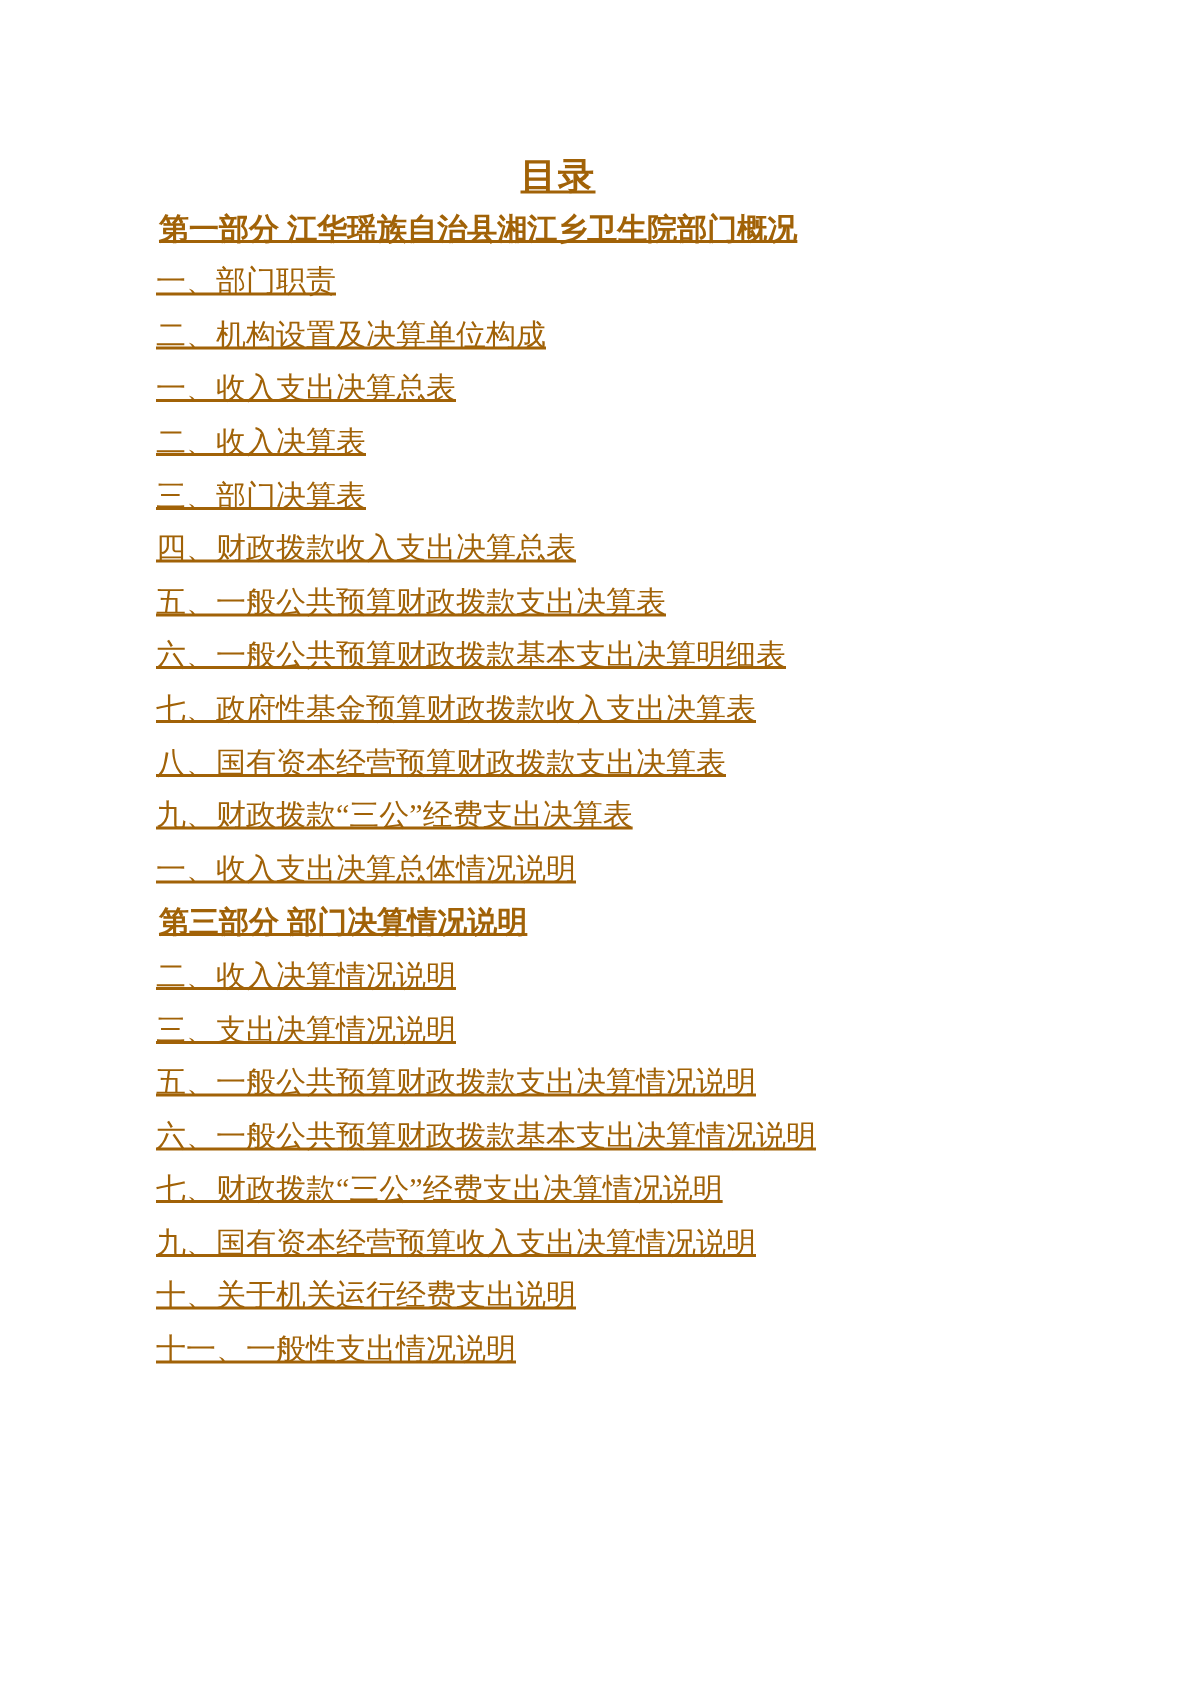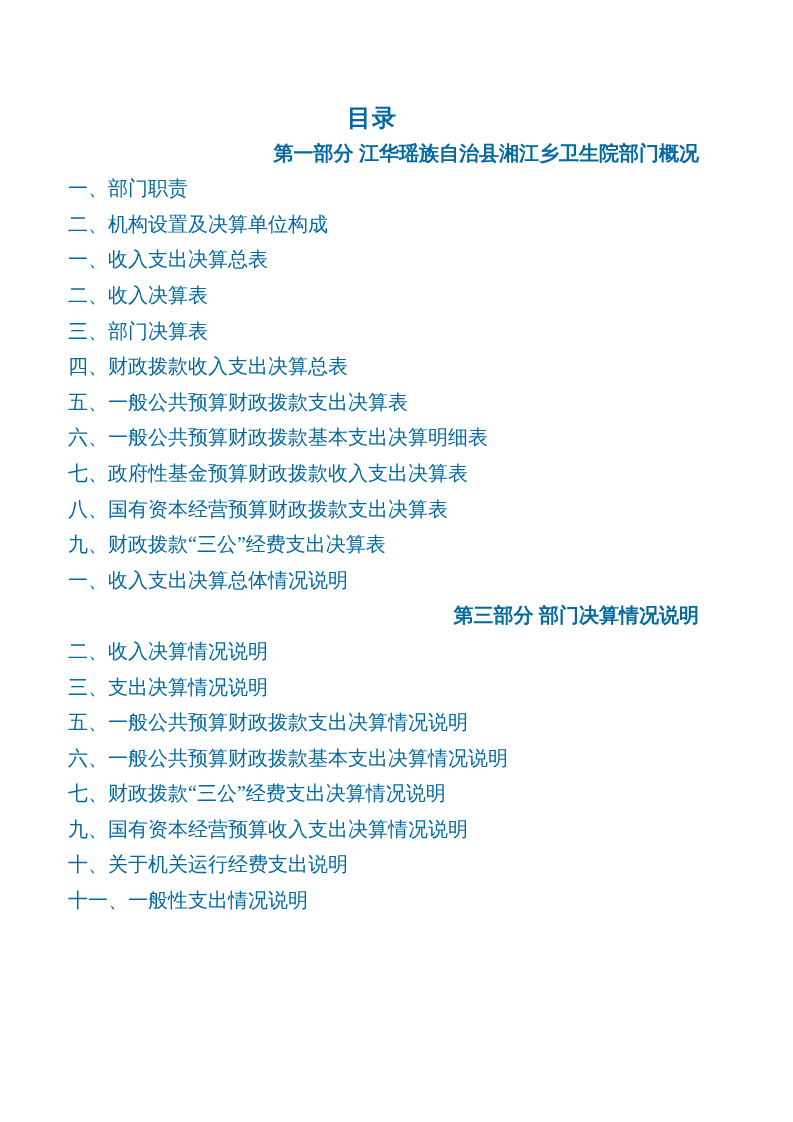--- a/index.html
+++ b/index.html
@@ -6,21 +6,22 @@
     margin: 0;
     padding: 0;
     background: #ffffff;
   }
   .page {
     position: relative;
     width: 699px;
     height: 1122px;
     background: #ffffff;
     overflow: hidden;
-    color: #0369a1;
+    color: #a16207;
+    text-decoration: underline;
   }
   .content {
     padding-top: 100px;
   }
   .line {
     height: 35.6px;
     line-height: 35.6px;
     white-space: pre;
   }
   .doc-title {
@@ -28,28 +29,27 @@
     font-weight: 700;
     font-size: 24px;
     text-align: center;
     text-indent: 45px;
     letter-spacing: 1px;
   }
   .section-heading {
     font-family: "Liberation Sans", "DejaVu Sans", sans-serif;
     font-weight: 700;
     font-size: 20px;
-    padding-left: 84px;
-    text-align: right;
+    padding-left: 106px;
   }
   .toc-item {
     font-family: "Liberation Serif", "DejaVu Serif", serif;
     font-weight: 400;
     font-size: 20px;
-    padding-left: 68px;
+    padding-left: 104px;
   }
 </style>
 </head>
 <body>
 
 <div class="page">
   <div class="content">
 
     <div class="line doc-title">目录</div>
 

